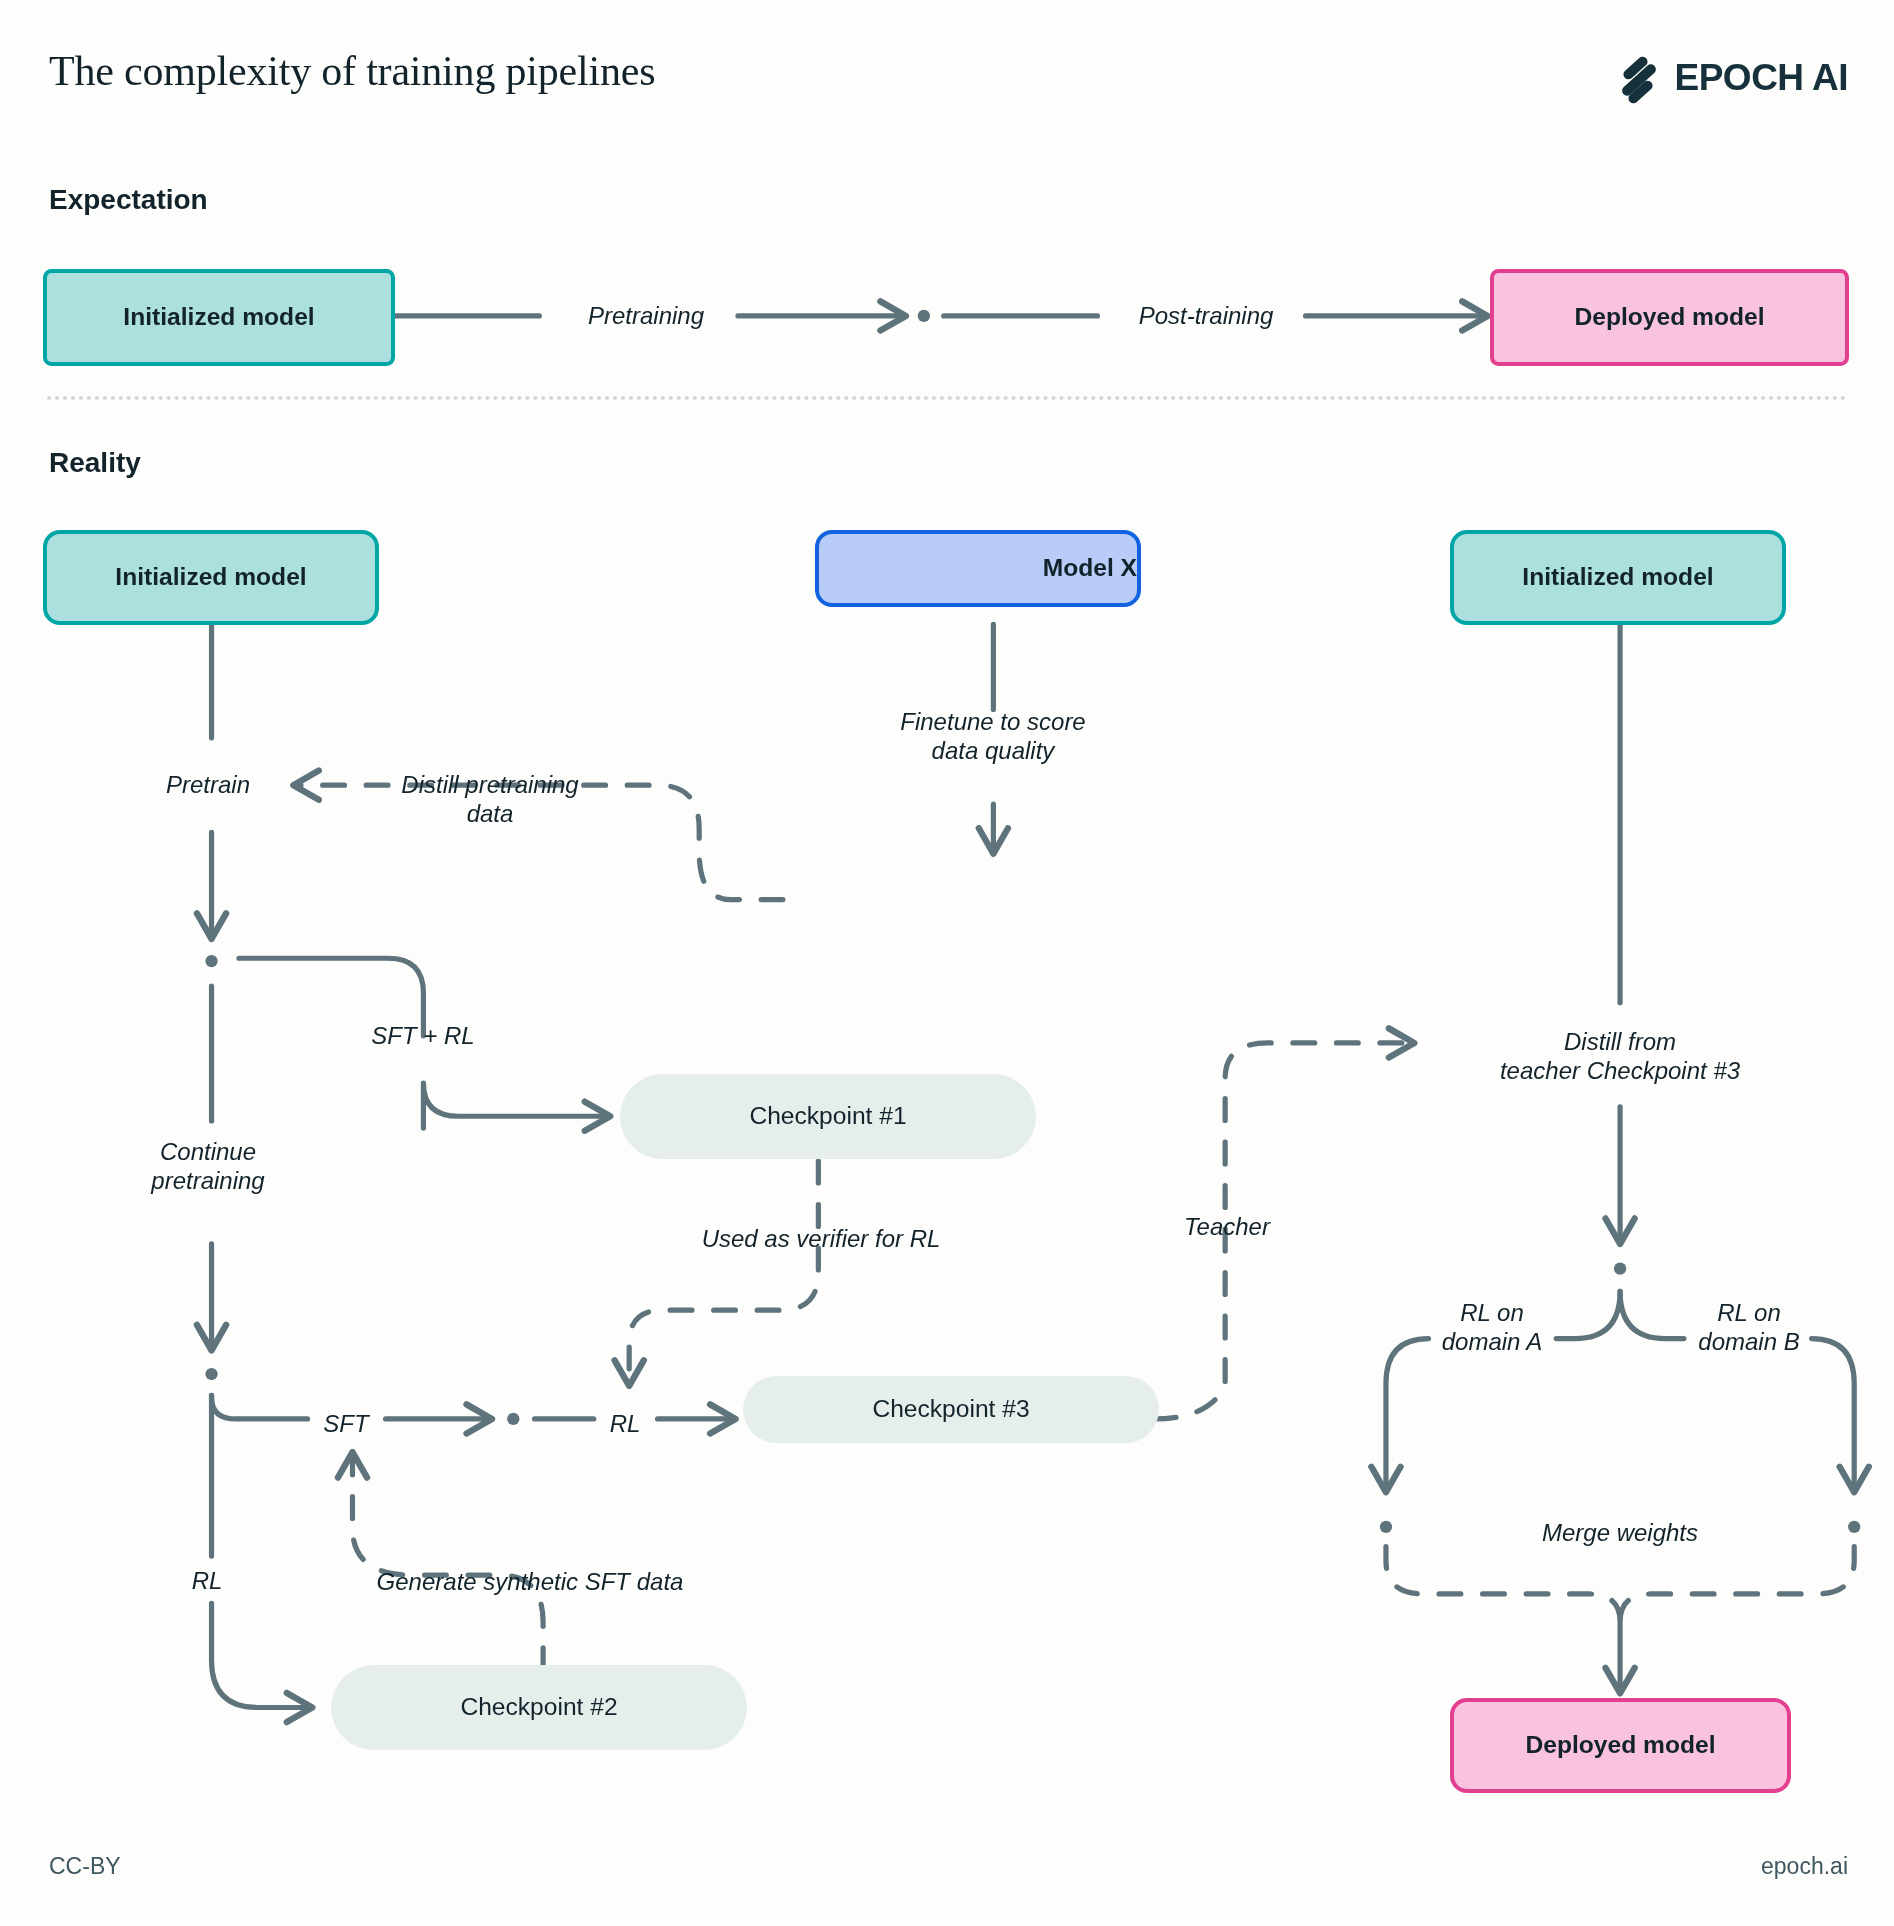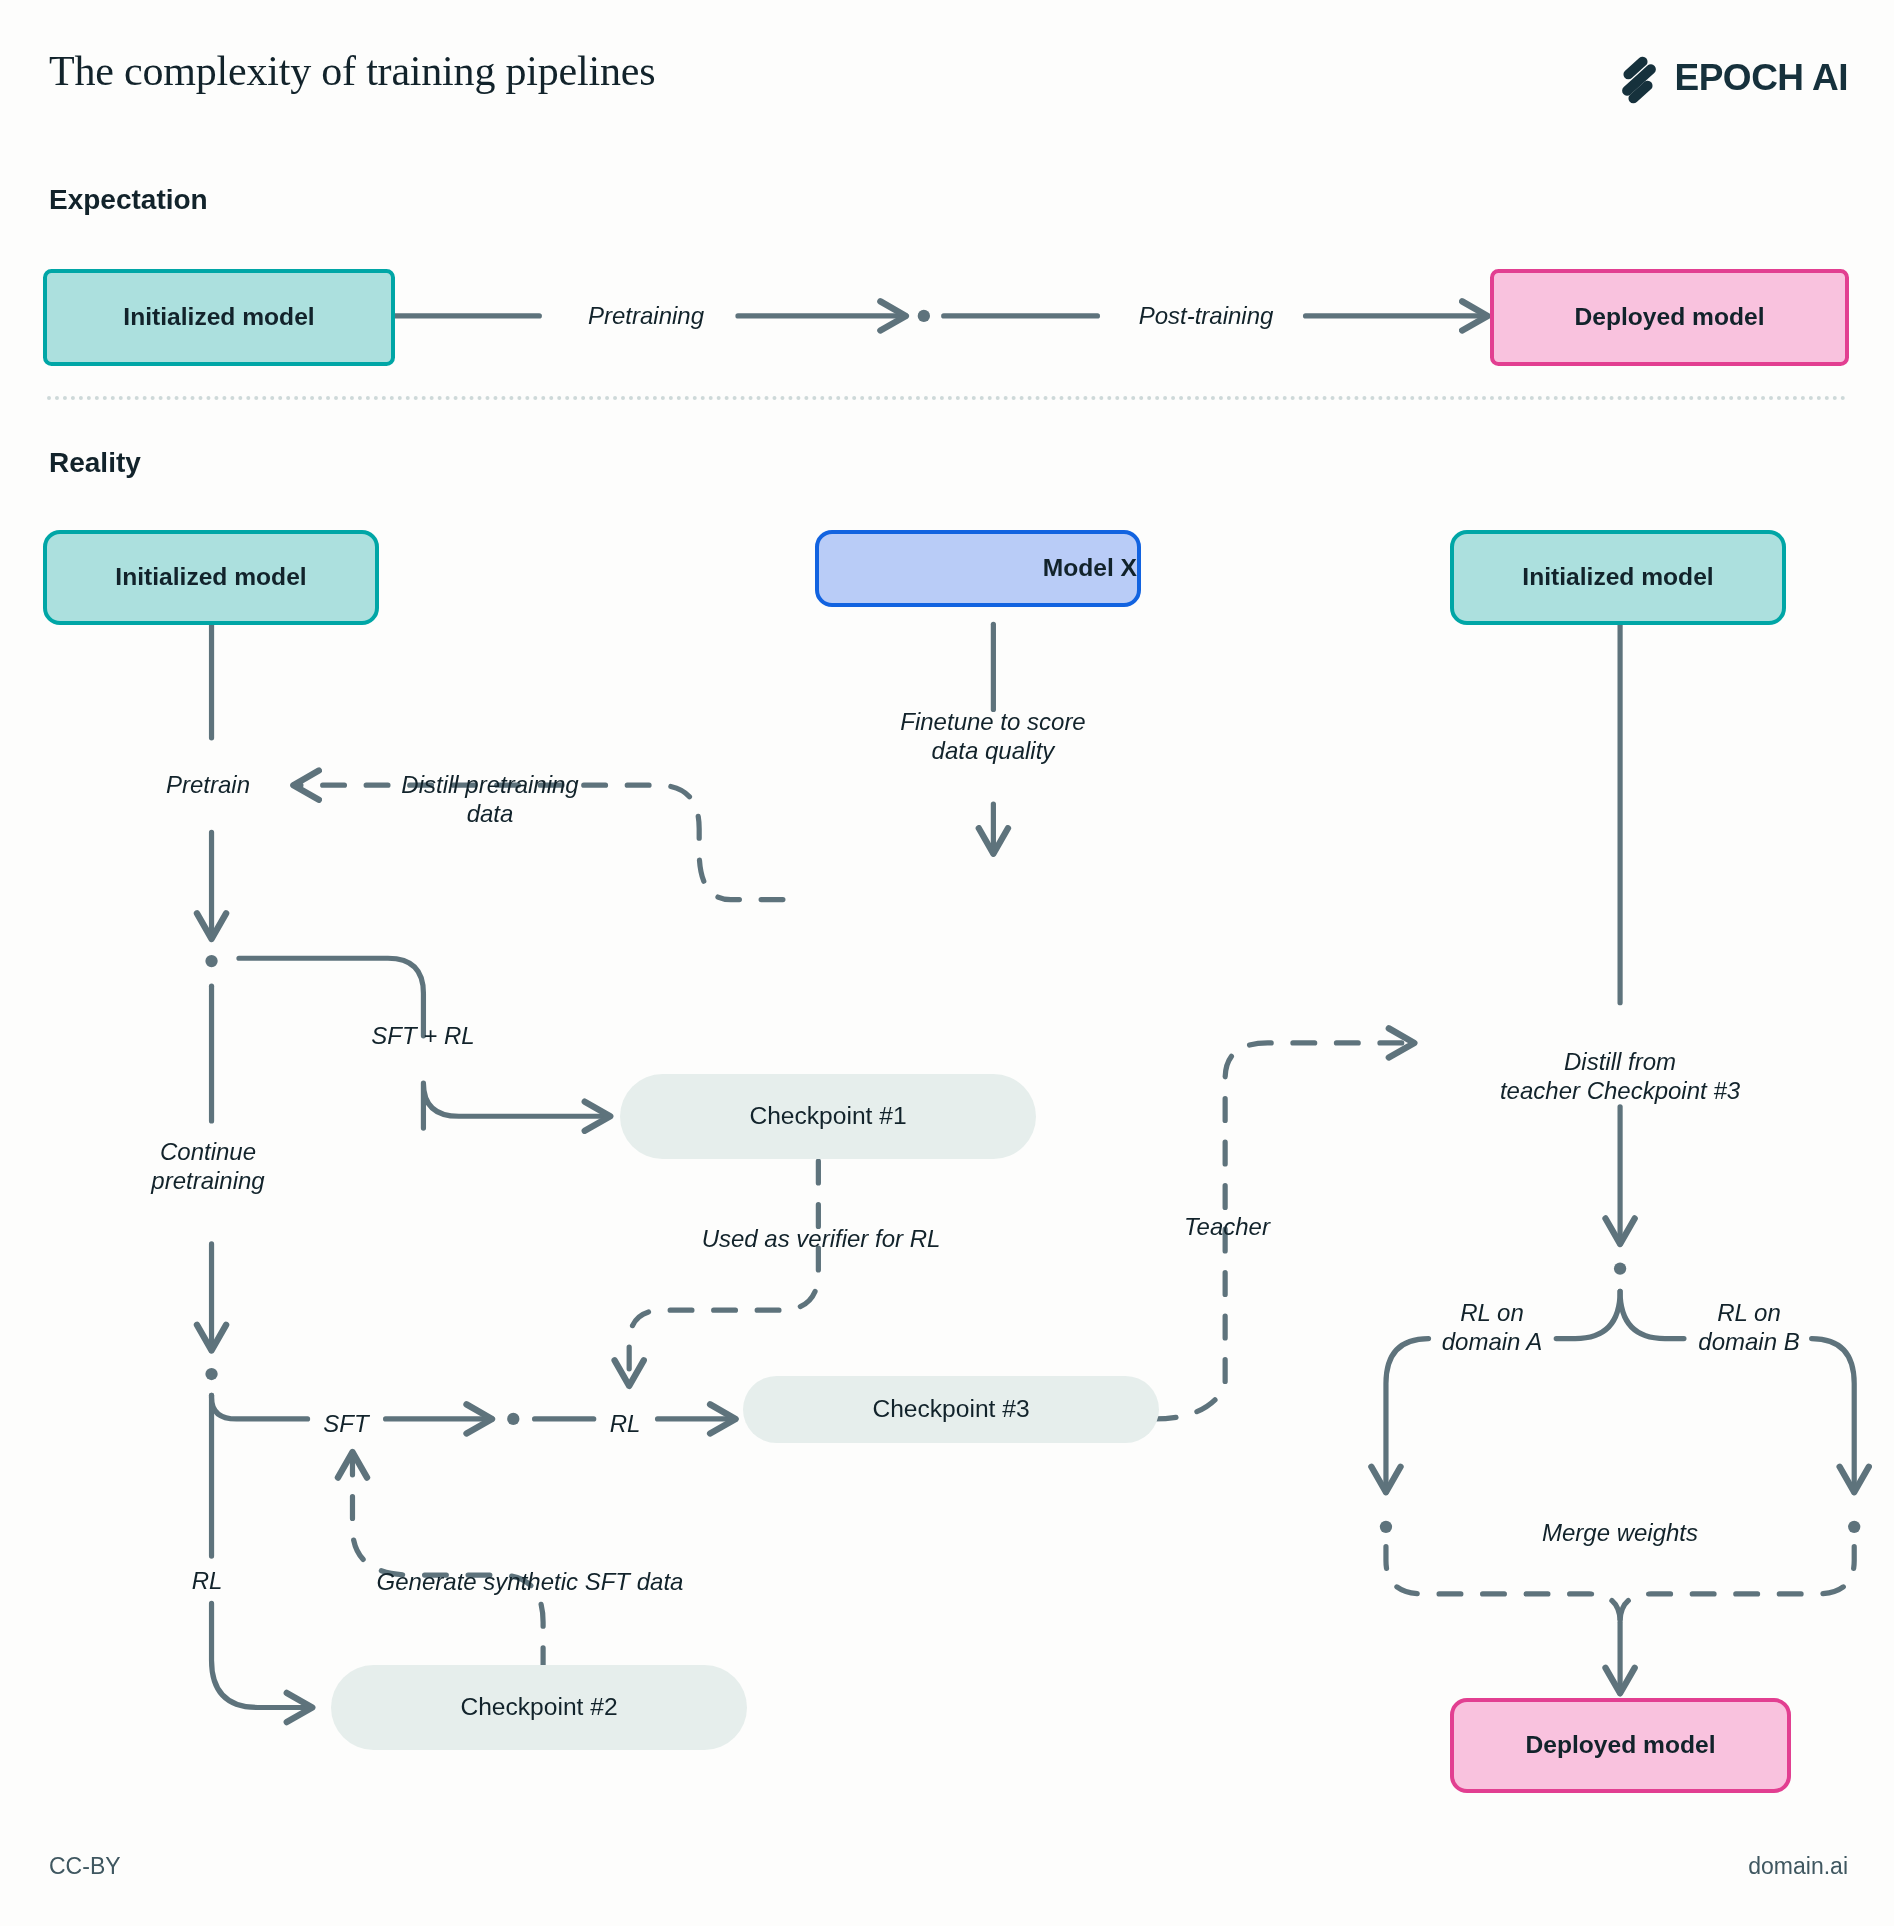--- a/index.html
+++ b/index.html
@@ -269,25 +269,25 @@
   <div class="edge-label" style="left:625px; top:1424px;">RL</div>
 
   <div class="edge-label" style="left:821px; top:1239px;">Used as verifier for RL</div>
 
   <div class="edge-label" style="left:207px; top:1581px;">RL</div>
 
   <div class="edge-label" style="left:530px; top:1582px;">Generate synthetic SFT data</div>
 
   <div class="edge-label" style="left:1227px; top:1227px;">Teacher</div>
 
-  <div class="edge-label" style="left:1620px; top:1056px;margin-top:20px;"><span>Distill from</span><br><span>teacher Checkpoint #3</span></div>
+  <div class="edge-label" style="left:1620px; top:1056px;"><span>Distill from</span><br><span>teacher Checkpoint #3</span></div>
 
   <div class="edge-label" style="left:1492px; top:1327px;"><span>RL on</span><br><span>domain A</span></div>
 
   <div class="edge-label" style="left:1749px; top:1327px;"><span>RL on</span><br><span>domain B</span></div>
 
   <div class="edge-label" style="left:1620px; top:1533px;">Merge weights</div>
 
   <div class="footer-text" id="footer-license">CC-BY</div>
-  <div class="footer-text" id="footer-site">domain.ai</div>
+  <div class="footer-text" id="footer-site">epoch.ai</div>
 
 </div>
 
 
 </body></html>

